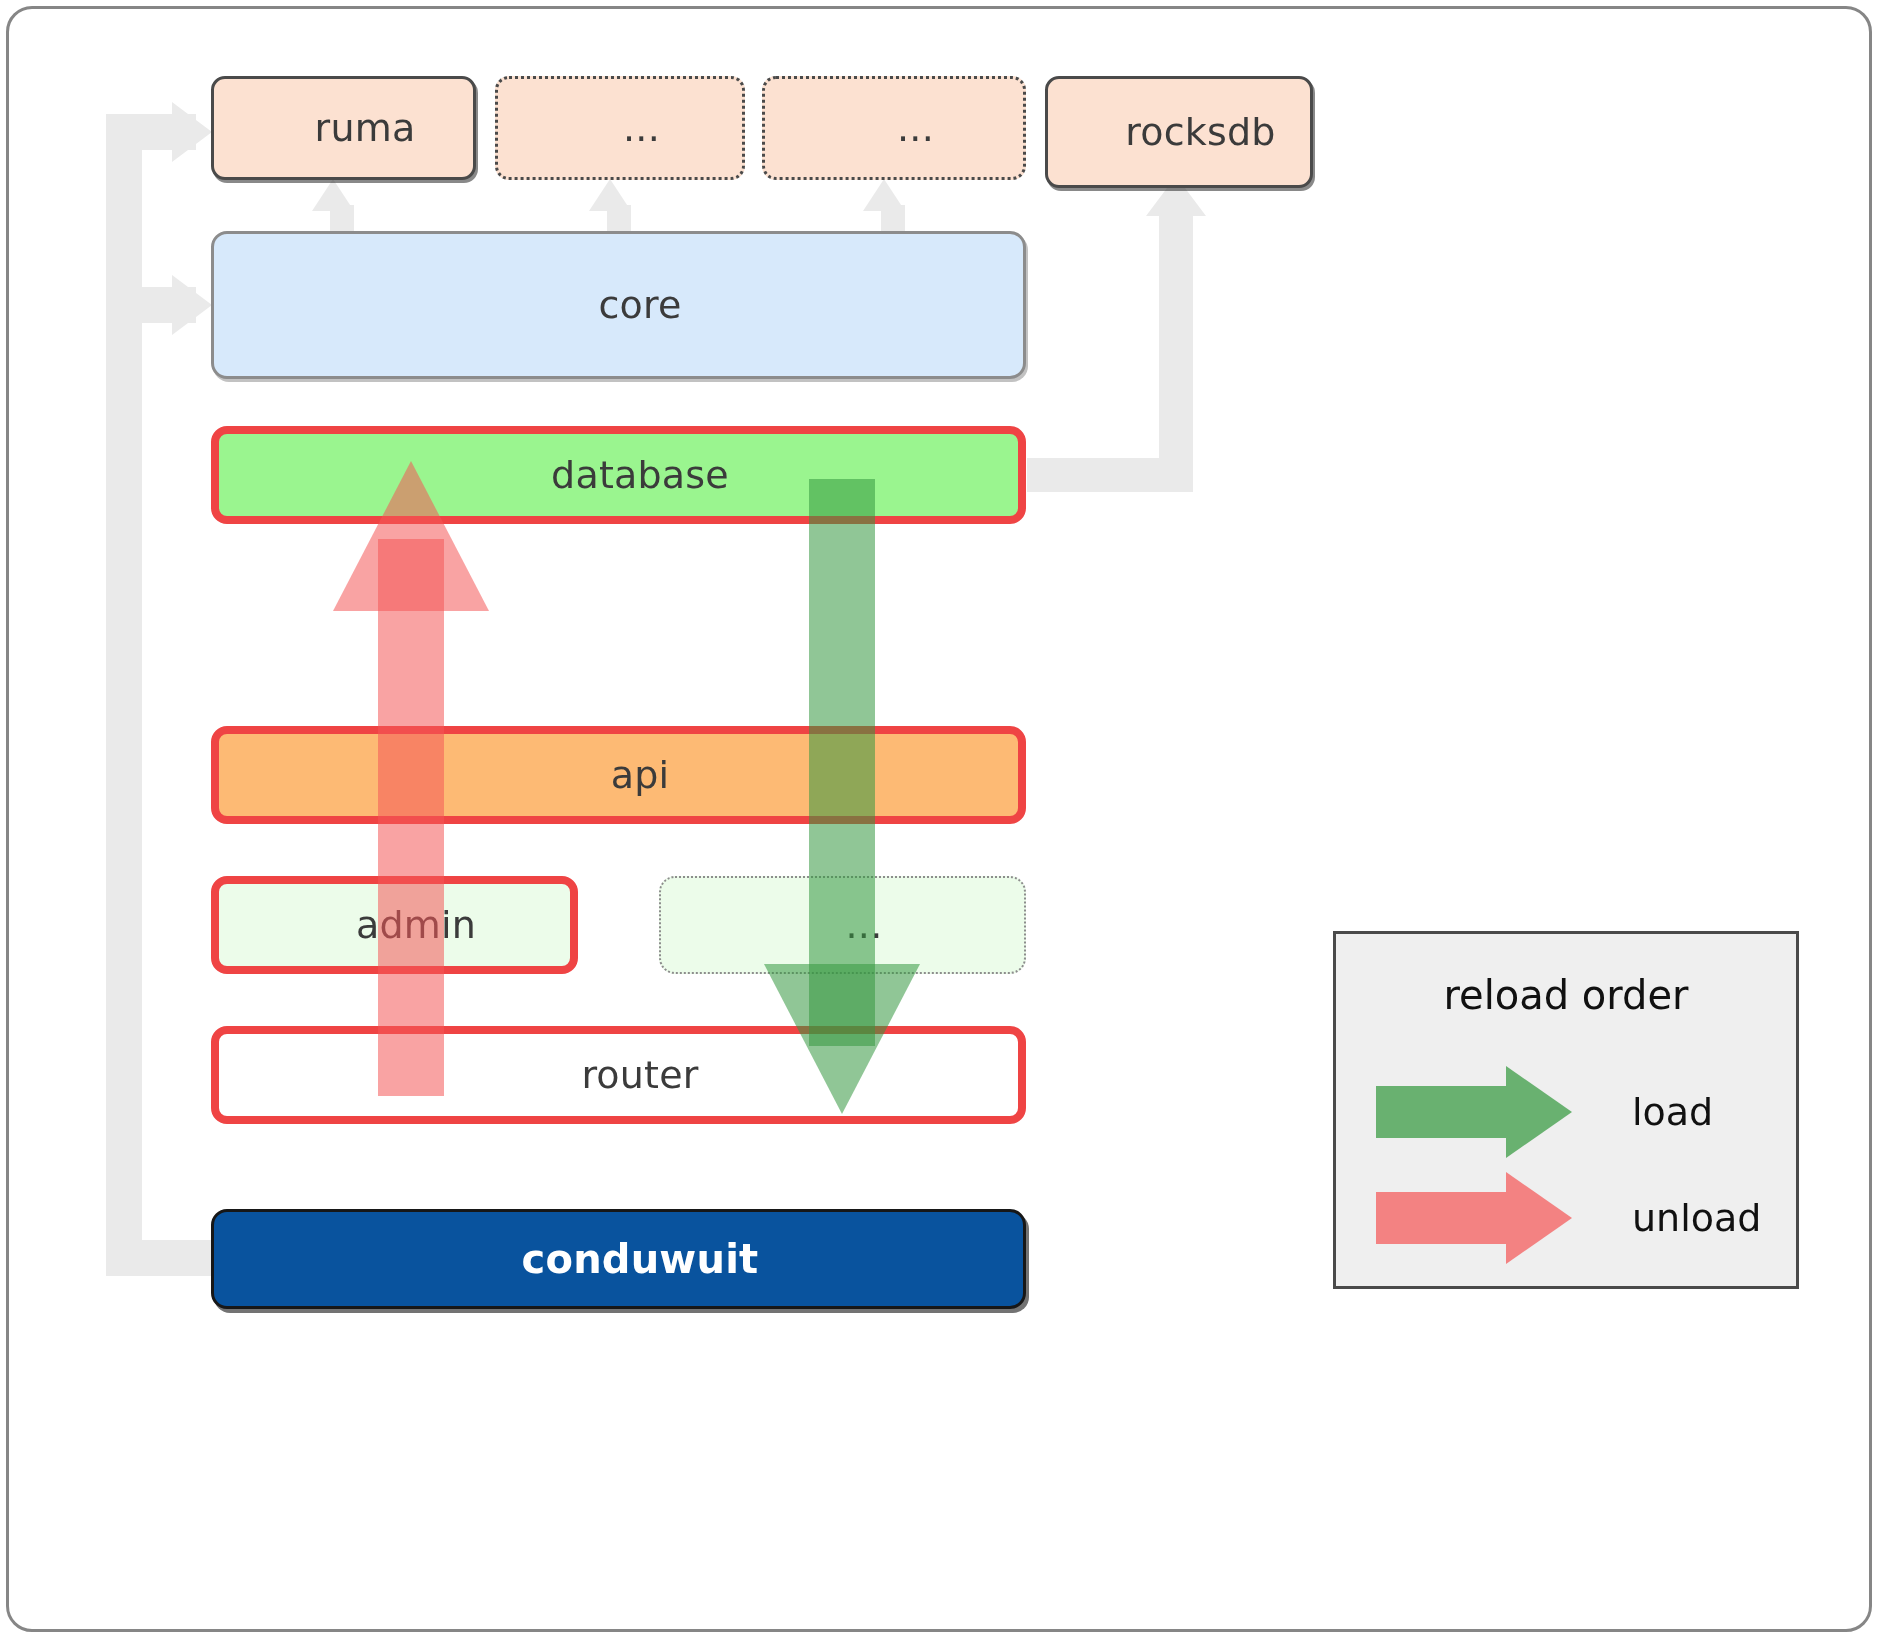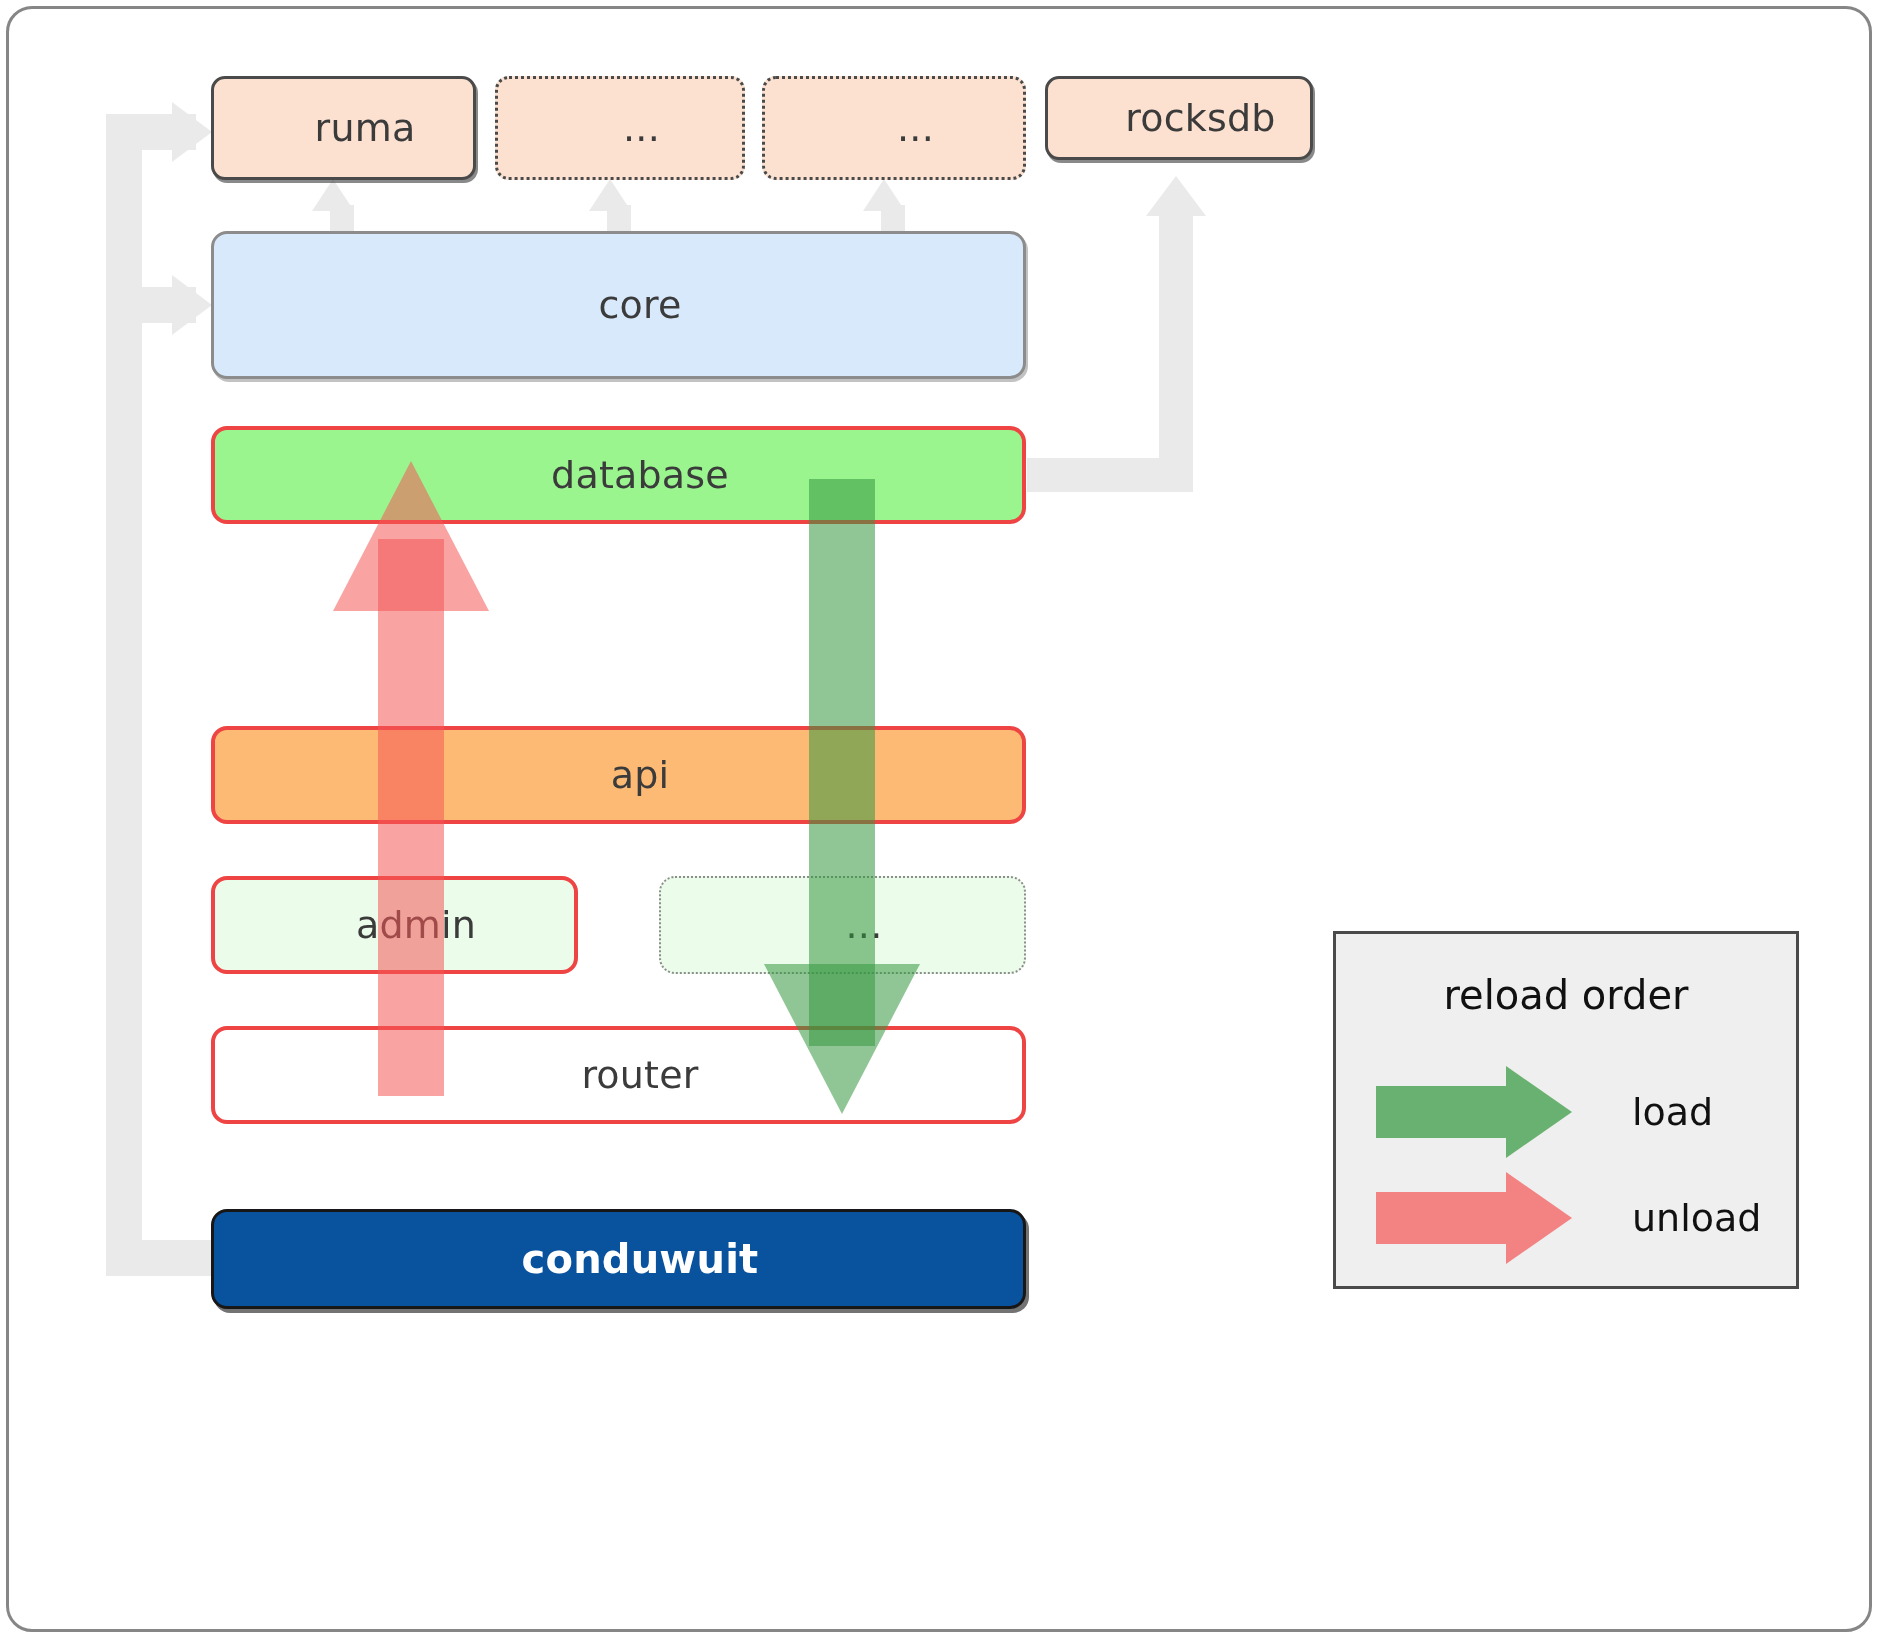--- a/index.html
+++ b/index.html
@@ -17,21 +17,21 @@
   
   .peach{background:#FCE1D1;border-radius:14px;}
   .peach.solid{border:3px solid #4a4a4a;box-shadow:2px 3px 0 rgba(40,40,40,.55);}
   .peach.dotted{border:3px dotted #4a4a4a;}
 
   
   .core{background:#D7E9FB;border:3px solid #8c8c8c;border-radius:16px;
         box-shadow:2px 3px 0 rgba(120,120,120,.45);}
 
   
-  .layer{border:4px solid #ef4444;border-radius:16px;}
+  .layer{border:8px solid #ef4444;border-radius:16px;}
   .layer.dotted{border:2px dotted #8d8d8d;}
 
   
   .conduwuit{background:#09539E;border:3px solid #171717;border-radius:16px;
              box-shadow:3px 4px 0 rgba(0,0,0,.55);}
   .conduwuit .lbl{color:#ffffff;font-weight:bold;font-size:40px;}
 
   
   .g{position:absolute;background:#EAEAEA;}
   .gtip{position:absolute;width:0;height:0;}
@@ -96,21 +96,21 @@
 
   <div class="node peach solid" style="left:202px;top:67px;width:265px;height:104px;">
     <span class="lbl">ruma</span>
   </div>
   <div class="node peach dotted" style="left:486px;top:67px;width:250px;height:104px;">
     <span class="lbl">...</span>
   </div>
   <div class="node peach dotted" style="left:753px;top:67px;width:264px;height:104px;">
     <span class="lbl">...</span>
   </div>
-  <div class="node peach solid" style="left:1036px;top:67px;width:268px;height:84px;justify-content:center;">
+  <div class="node peach solid" style="left:1036px;top:67px;width:268px;height:112px;justify-content:center;">
     <span class="lbl">rocksdb</span>
   </div>
 
   <div class="node core" style="left:202px;top:222px;width:815px;height:148px;">
     <span class="lbl">core</span>
   </div>
 
   <div class="node layer" style="left:202px;top:417px;width:815px;height:98px;background:#9AF58F;">
     <span class="lbl">database</span>
   </div>

